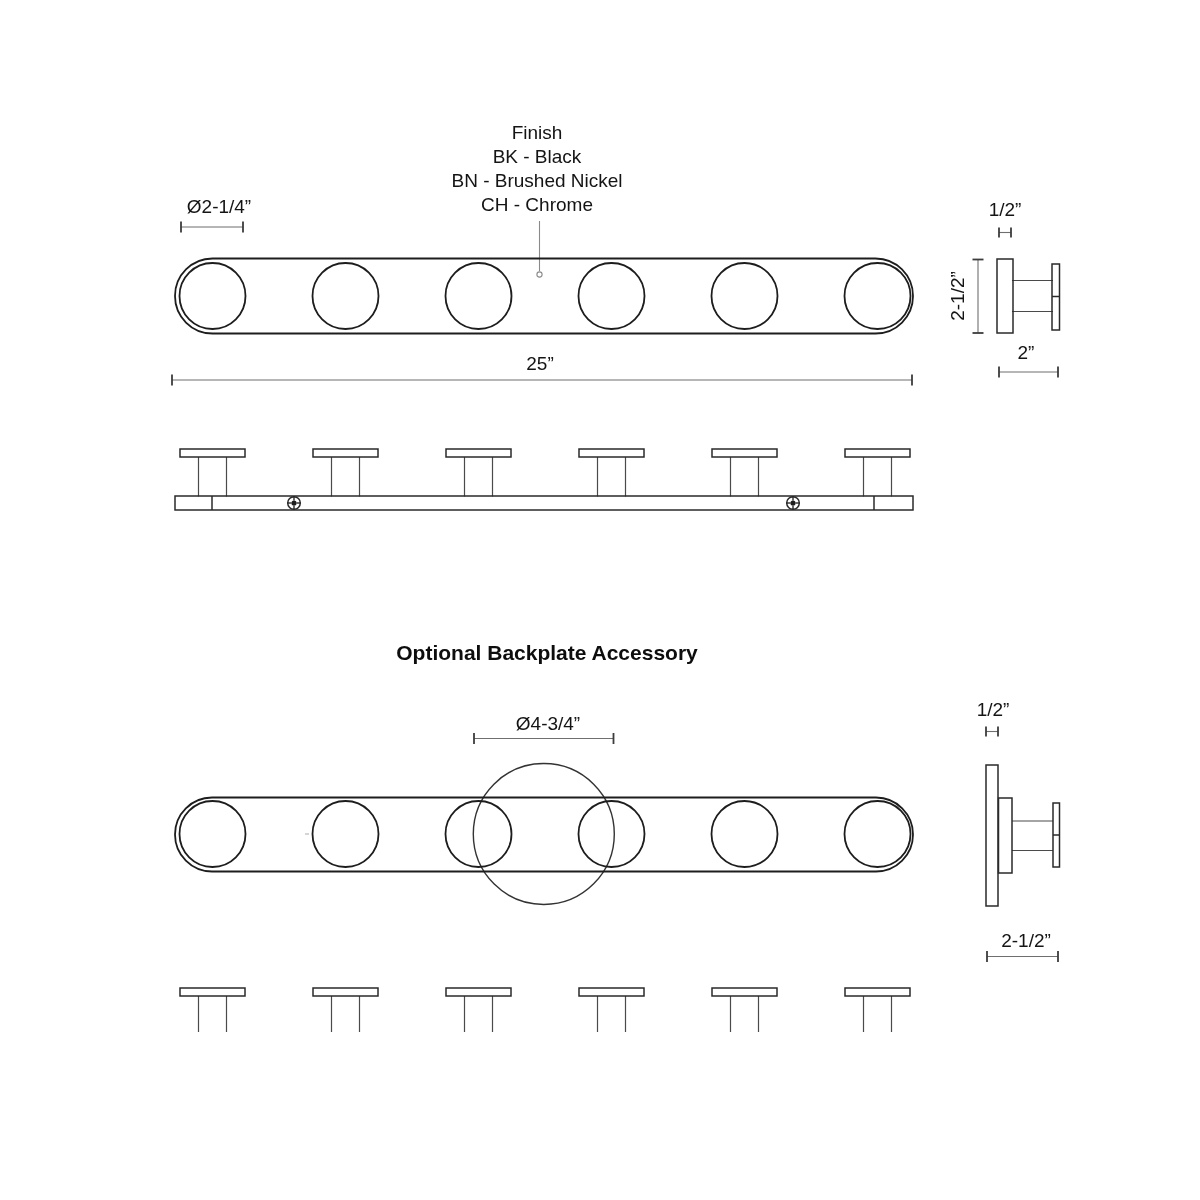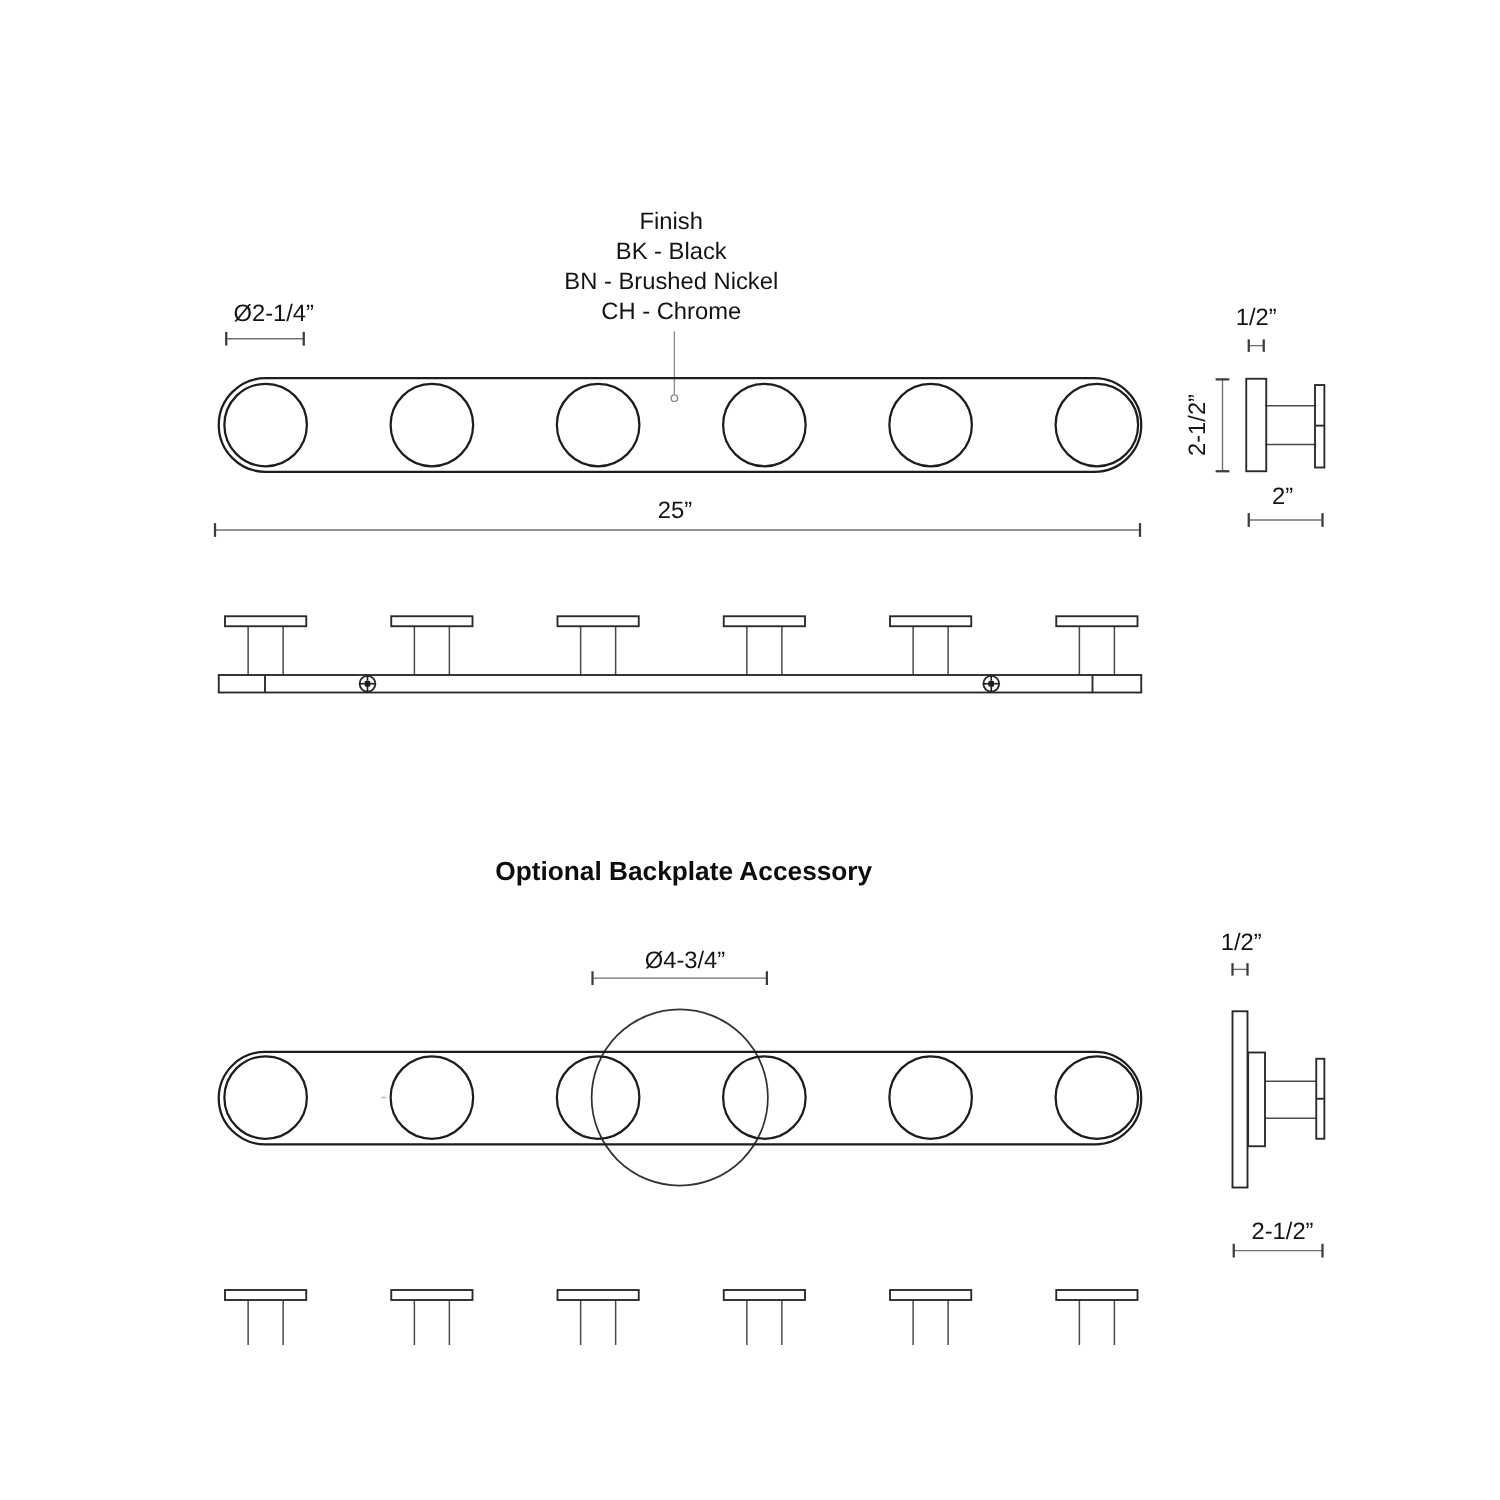--- a/index.html
+++ b/index.html
@@ -9,21 +9,20 @@
     width: 1200px;
     height: 1200px;
     font-family: "Liberation Sans", "DejaVu Sans", sans-serif;
   }
   .drawing-wrap {
     position: relative;
     width: 1200px;
     height: 1032px;
     background: #ffffff;
     overflow: hidden;
-    margin-top: 44px;
   }
   svg { display: block; }
   .dim-text {
     font-family: "Liberation Sans", "DejaVu Sans", sans-serif;
     font-size: 19px;
     fill: #141414;
   }
   .note-text {
     font-family: "Liberation Sans", "DejaVu Sans", sans-serif;
     font-size: 19px;

